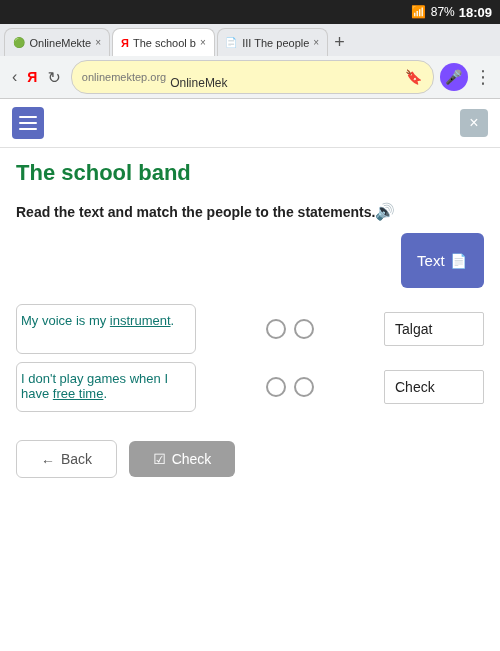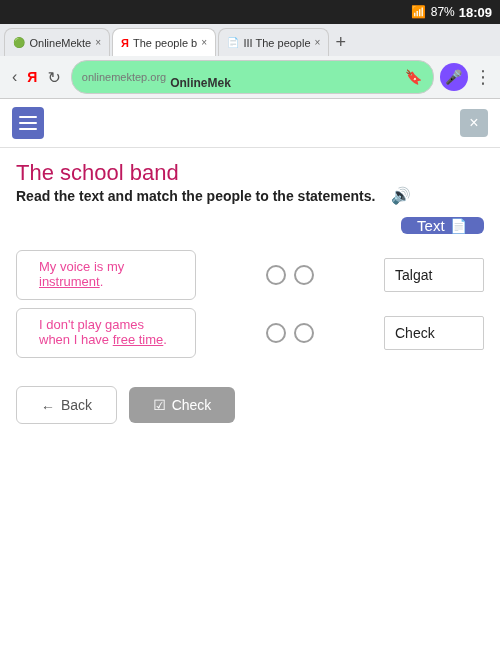--- a/index.html
+++ b/index.html
@@ -61,32 +61,32 @@
       display: flex;
       align-items: center;
       padding: 4px 8px;
       gap: 6px;
       background: #f1f3f4;
     }
     .nav-btn { background: none; border: none; font-size: 16px; color: #555; cursor: pointer; padding: 2px 4px; }
     .yandex-icon { color: #f00; font-weight: bold; font-size: 14px; }
     .url-bar {
       flex: 1;
-      background: #86efac;
+      background: #fef9c3;
       border: 1px solid #ccc;
       border-radius: 16px;
       padding: 3px 10px;
       font-size: 12px;
       color: #333;
       display: flex;
       align-items: center;
       gap: 4px;
     }
     .url-text { color: #777; font-size: 11px; }
-    .url-bold { font-weight: bold; color: #333; margin-top: 12px; }
+    .url-bold { font-weight: normal; color: #333; margin-top: 12px; }
     .url-icons { display: flex; gap: 4px; margin-left: auto; align-items: center; }
     .mic-btn {
       background: #7c4dff;
       border: none;
       border-radius: 50%;
       width: 28px;
       height: 28px;
       display: flex;
       align-items: center;
       justify-content: center;
@@ -141,43 +141,44 @@
       display: flex;
       align-items: center;
       justify-content: center;
     }
 
     .page-inner {
       padding: 12px 16px;
     }
     .page-title {
       font-size: 22px;
-      font-weight: normal;
-      color: #be185d;
+      font-weight: bold;
+      color: #15803d;
+      margin-bottom: 16px;
     }
     .instruction {
       font-size: 14px;
       font-weight: bold;
       color: #222;
       margin-bottom: 12px;
       display: flex;
       align-items: center;
-      gap: 16px;
+      gap: 0;
     }
     .speaker-icon { font-size: 16px; color: #555; cursor: pointer; }
 
     .text-btn {
       display: flex;
       align-items: center;
       gap: 6px;
       background: #5c6bc0;
       color: #fff;
       border: none;
       border-radius: 6px;
-      padding: 0 16px;
+      padding: 19px 16px;
       font-size: 15px;
       cursor: pointer;
       float: right;
       margin-bottom: 8px;
     }
     .text-btn-icon { font-size: 14px; }
 
     .clearfix::after { content: ''; display: table; clear: both; }
 
     .matching-area {
@@ -189,23 +190,23 @@
     .match-row {
       display: flex;
       align-items: center;
       margin-bottom: 8px;
       gap: 8px;
     }
     .statement-box {
       background: #fff;
       border: 1px solid #ccc;
       border-radius: 6px;
-      padding: 8px 22px;
+      padding: 8px 4px;
       font-size: 13px;
-      color: #ec4899;
+      color: #0f766e;
       width: 180px;
       min-height: 50px;
       flex-shrink: 0;
     }
     .statement-box u { text-decoration: underline; }
     .radio-group {
       display: flex;
       align-items: center;
       gap: 8px;
       flex: 1;
@@ -274,21 +275,21 @@
 <div class="browser-chrome">
 
   <div class="tab-bar">
     <div class="tab inactive">
       <span class="tab-icon">🟢</span>
       <span>OnlineMekte</span>
       <span class="tab-close">×</span>
     </div>
     <div class="tab active">
       <span class="tab-icon" style="color:#f00;font-weight:bold;font-size:11px;">Я</span>
-      <span>The people b</span>
+      <span>The school b</span>
       <span class="tab-close">×</span>
     </div>
     <div class="tab inactive">
       <span class="tab-icon">📄</span>
       <span>III The people</span>
       <span class="tab-close">×</span>
     </div>
     <button class="tab-add">+</button>
   </div>
 

